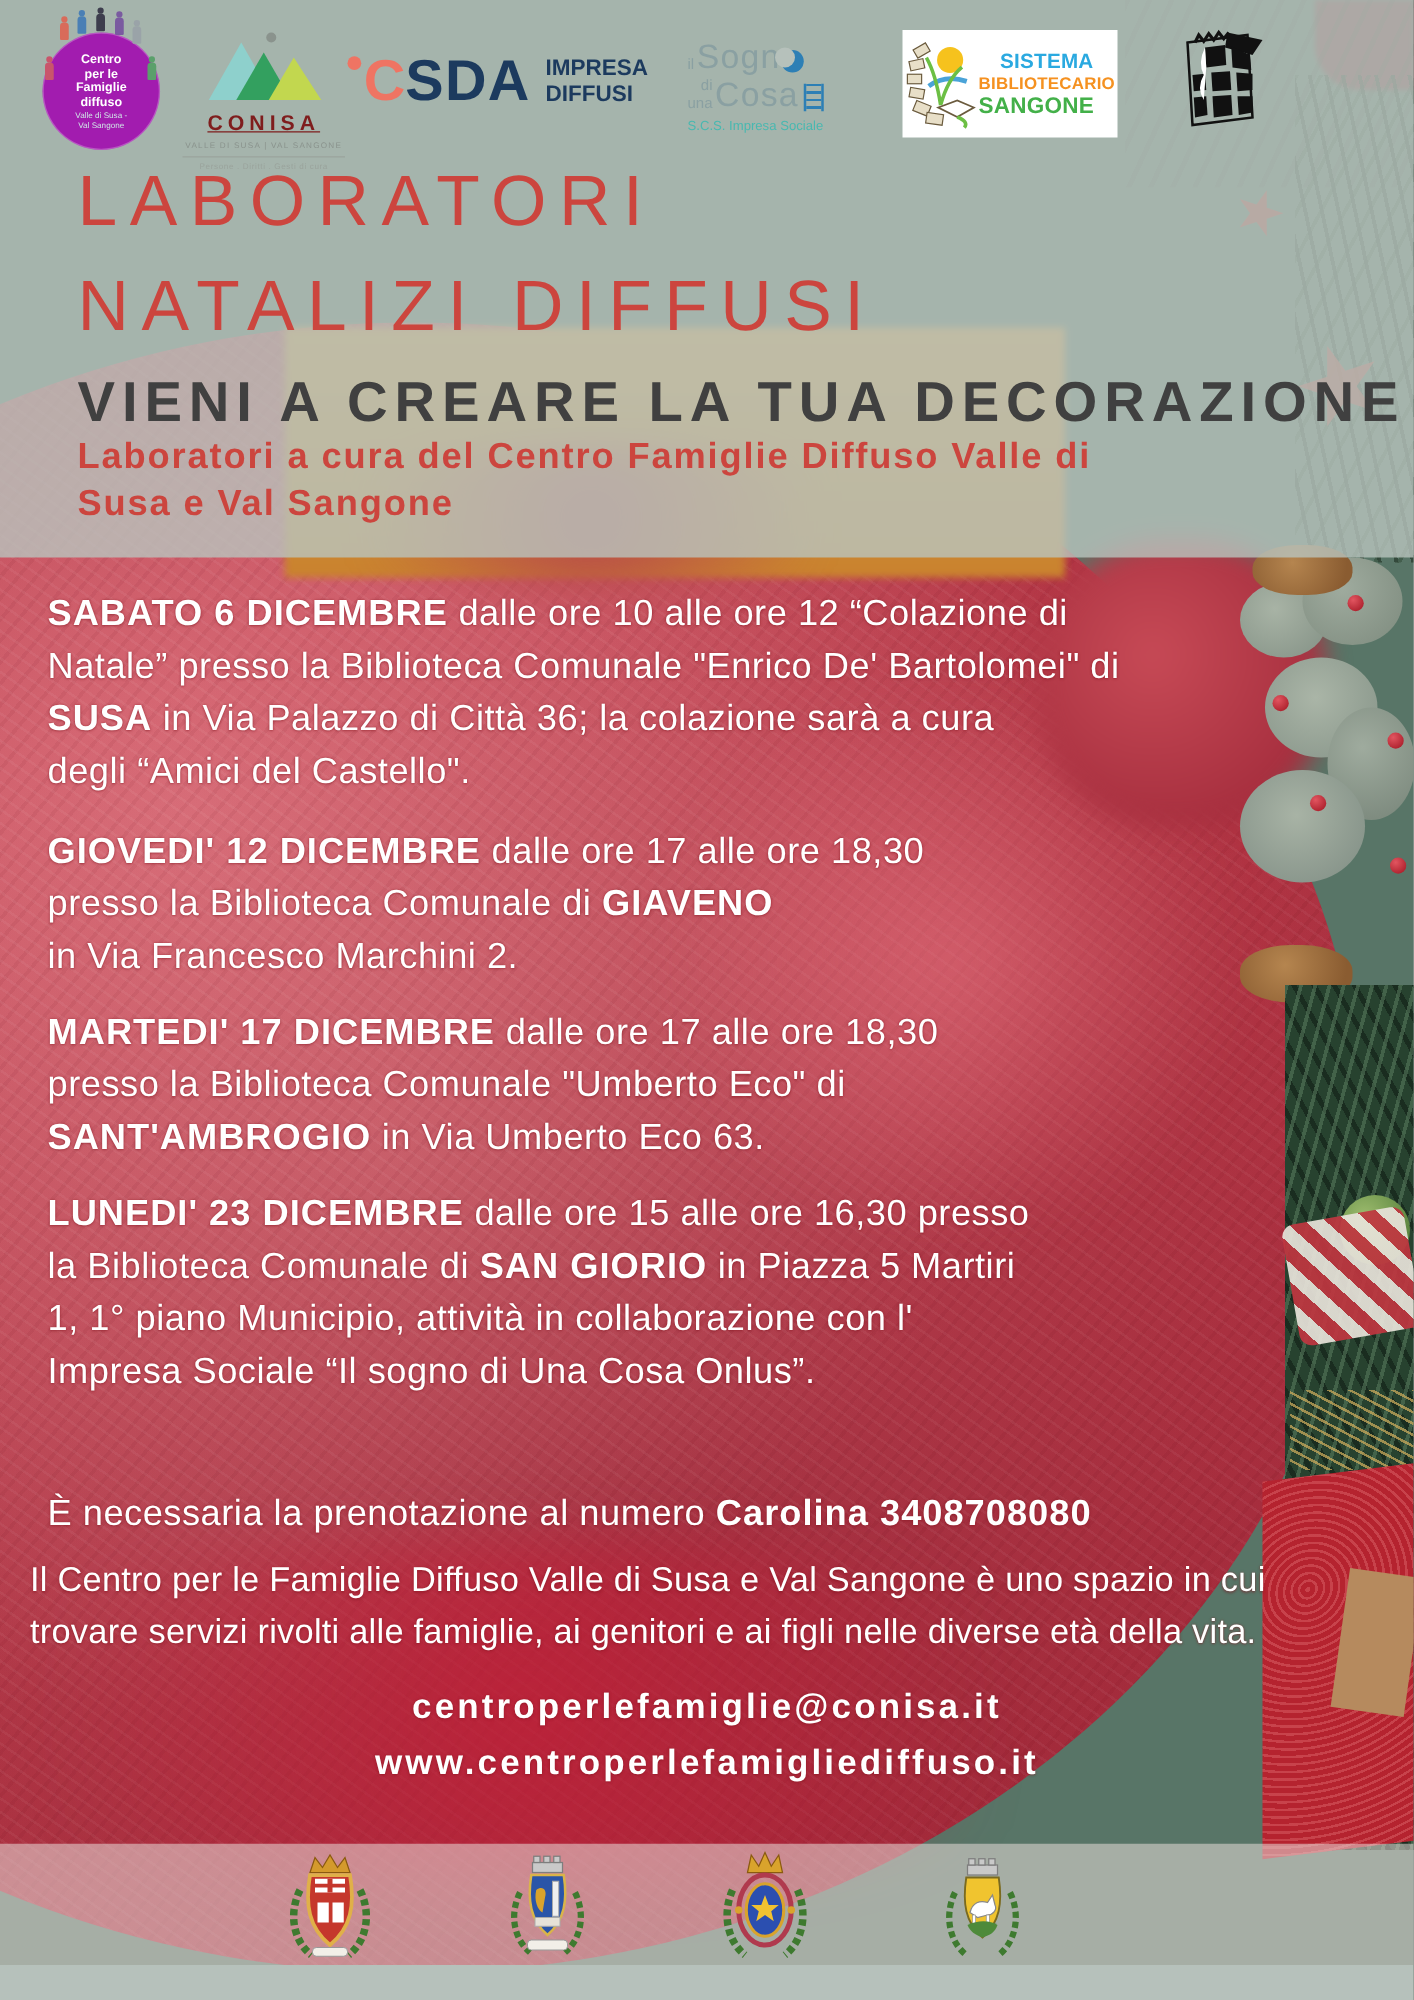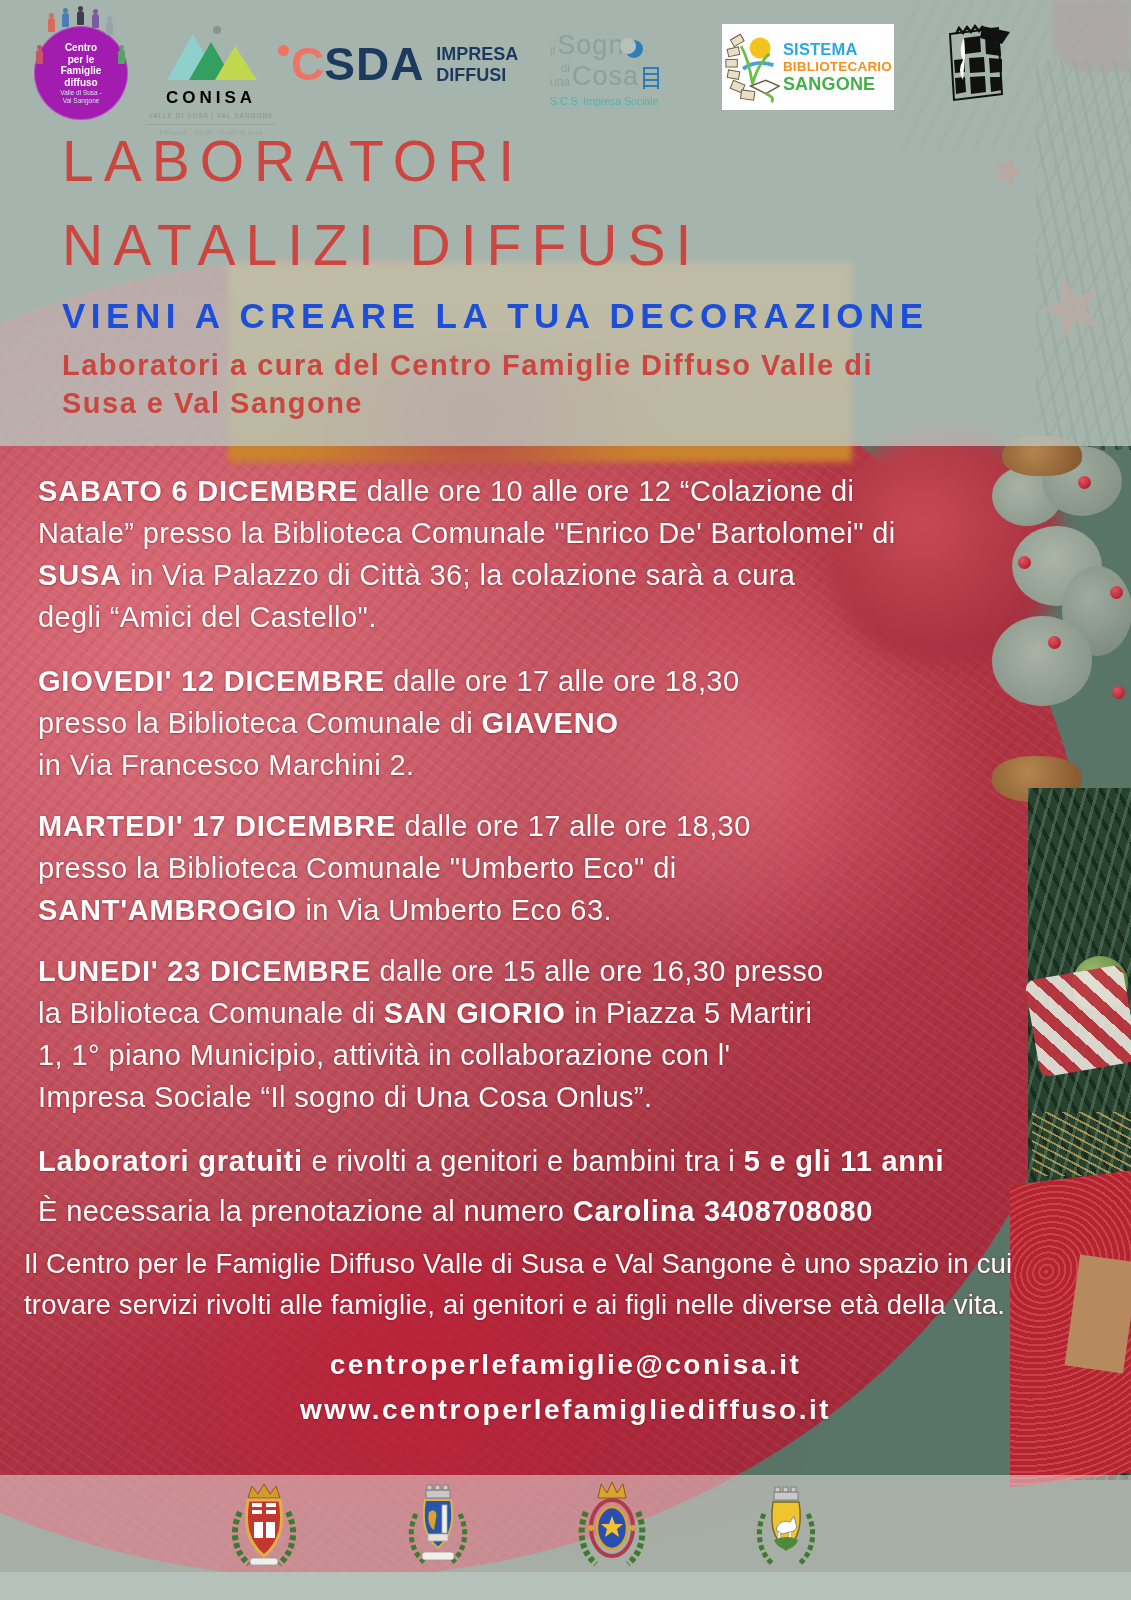--- a/index.html
+++ b/index.html
@@ -71,45 +71,45 @@
   .logo{position:absolute;}
   .centro-circle{position:relative;width:94px;height:94px;border-radius:50%;background:#a21caf;
         box-shadow:0 0 0 1px rgba(255,255,255,.25) inset;}
   .centro-text{position:absolute;left:0;top:16px;width:100%;text-align:center;color:#fff;
         font-weight:bold;font-size:10px;line-height:11.5px;white-space:pre-line;}
   .centro-sub{position:absolute;left:0;top:63px;width:100%;text-align:center;color:#cfe4e6;
         font-size:6.5px;line-height:7.5px;white-space:pre-line;}
   .person{position:absolute;width:7px;height:14px;border-radius:3px 3px 1px 1px;}
   .person::before{content:"";position:absolute;left:1px;top:-5px;width:5px;height:5px;border-radius:50%;background:inherit;}
   .conisa{width:130px;text-align:center;}
-  .conisa-name{color:#000000;font-size:17px;letter-spacing:4px;font-weight:bold;margin-top:2px;}
+  .conisa-name{color:#7f1d1d;font-size:17px;letter-spacing:4px;font-weight:bold;margin-top:2px;text-decoration:underline;}
   .conisa-sub{color:#8a938d;font-size:6.5px;letter-spacing:1px;margin-top:4px;
         border-bottom:1px solid #9aa39c;padding-bottom:5px;}
   .conisa-tag{color:#9aa39c;font-size:6.5px;letter-spacing:.5px;margin-top:4px;}
   .csda{display:flex;align-items:flex-start;}
   .csda-dot{width:11px;height:11px;border-radius:50%;background:#ef7463;margin:3px 2px 0 0;}
   .csda-c{color:#ef7463;font-size:46px;font-weight:bold;line-height:44px;}
   .csda-sda{color:#1c3a5e;font-size:46px;font-weight:bold;line-height:44px;letter-spacing:1px;}
   .csda-tag{color:#1c3a5e;font-size:18px;font-weight:bold;line-height:21px;margin:2px 0 0 12px;}
   .sogno{width:130px;color:#8aa0a2;}
   .sogno-line{display:flex;align-items:flex-end;}
   .sogno-small{font-size:12px;margin-right:2px;}
   .sogno-big{font-size:27px;line-height:26px;letter-spacing:1px;}
   .moon{position:relative;display:inline-block;width:18px;height:18px;margin-left:1px;}
   .moon::before{content:"";position:absolute;inset:0;border-radius:50%;background:#2d7fb5;}
   .moon::after{content:"";position:absolute;left:-5px;top:-2px;width:16px;height:16px;border-radius:50%;background:#b6c1bb;}
   .ladder{display:inline-block;width:12px;height:22px;border-left:2px solid #2d7fb5;border-right:2px solid #2d7fb5;
         background:repeating-linear-gradient(#2d7fb5 0 2px, transparent 2px 6px);margin-left:4px;}
   .sogno-tag{color:#49b8b0;font-size:10.5px;margin-top:6px;}
   .sistema{width:168px;height:82px;background:#fff;display:flex;align-items:center;padding:2px;}
   .sistema-text{font-weight:bold;font-size:16.5px;line-height:17.5px;letter-spacing:.2px;}
-  .sis-1{color:#2aa9e0;} .sis-2{color:#f59120;font-size:13.5px;} .sis-3{color:#43b049;font-size:18px;}
+  .sis-1{color:#2aa9e0;text-align:center;} .sis-2{color:#f59120;font-size:13.5px;} .sis-3{color:#43b049;font-size:18px;}
   .gridlogo{width:74px;height:88px;}
   .title{position:absolute;left:62px;font-weight:normal;font-size:57px;letter-spacing:10px;color:#cc453e;}
-  .subtitle{position:absolute;left:62px;top:296px;font-weight:bold;font-size:35px;letter-spacing:5.5px;color:#1d4ed8;}
+  .subtitle{position:absolute;left:62px;top:296px;font-weight:bold;font-size:45px;letter-spacing:5.5px;color:#404040;}
   .subheading{position:absolute;left:62px;top:346px;width:990px;font-weight:bold;font-size:29px;
         line-height:38px;letter-spacing:1.5px;color:#cc453e;white-space:pre-line;}
 
   
   .white-text{color:#fff;text-shadow:0 0 2px rgba(140,25,35,.55),0 1px 2px rgba(120,15,25,.35);}
   .event{position:absolute;left:38px;width:1010px;font-size:29px;line-height:42px;letter-spacing:.4px;}
   .rich{white-space:pre-line;}
   .rich .b{font-weight:bold;letter-spacing:.8px;}
   .infoline{position:absolute;left:38px;width:1060px;font-size:29px;line-height:42px;letter-spacing:.4px;}
   .description{position:absolute;left:24px;top:1243px;width:1092px;font-size:27.5px;line-height:41px;
@@ -278,21 +278,20 @@
 presso la Biblioteca Comunale di </span><span class="b">GIAVENO</span><span>
 in Via Francesco Marchini 2.</span></div>
   <div class="event white-text rich" style="top:805px;"><span class="b">MARTEDI' 17 DICEMBRE</span><span> dalle ore 17 alle ore 18,30
 presso la Biblioteca Comunale "Umberto Eco" di
 </span><span class="b">SANT'AMBROGIO</span><span> in Via Umberto Eco 63.</span></div>
   <div class="event white-text rich" style="top:950px;"><span class="b">LUNEDI' 23 DICEMBRE</span><span> dalle ore 15 alle ore 16,30 presso
 la Biblioteca Comunale di </span><span class="b">SAN GIORIO</span><span> in Piazza 5 Martiri
 1, 1° piano Municipio, attività in collaborazione con l'
 Impresa Sociale “Il sogno di Una Cosa Onlus”.</span></div>
 
-  <div class="infoline white-text rich" style="top:1140px;"><span class="b">Laboratori gratuiti</span><span> e rivolti a genitori e bambini tra i </span><span class="b">5 e gli 11 anni</span></div>
   <div class="infoline white-text rich" style="top:1190px;"><span>È necessaria la prenotazione al numero </span><span class="b">Carolina 3408708080</span></div>
 
   <div class="description white-text">Il Centro per le Famiglie Diffuso Valle di Susa e Val Sangone è uno spazio in cui
 trovare servizi rivolti alle famiglie, ai genitori e ai figli nelle diverse età della vita.</div>
 
   <div class="contact white-text">
     <div>centroperlefamiglie@conisa.it</div>
     <div>www.centroperlefamigliediffuso.it</div>
   </div>
 

